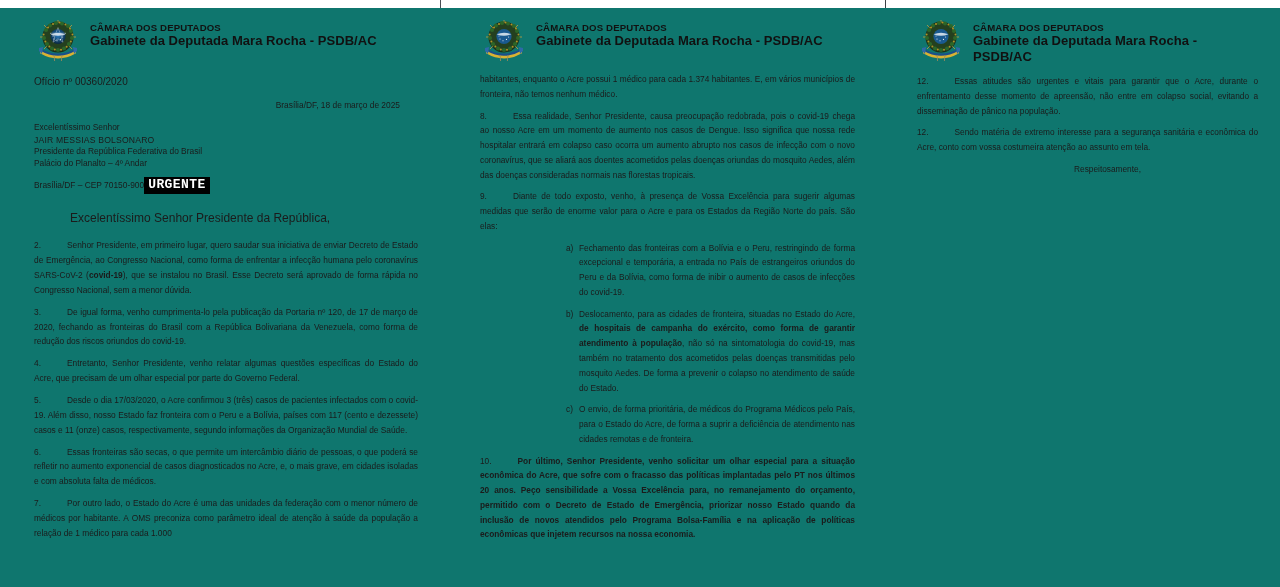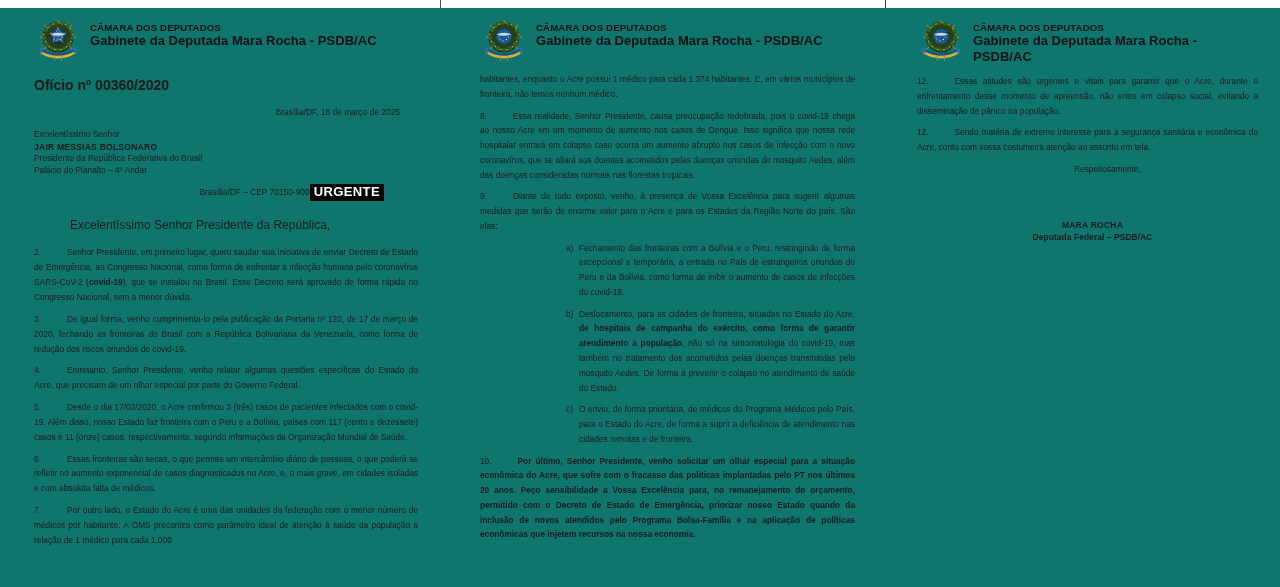--- a/index.html
+++ b/index.html
@@ -97,54 +97,54 @@
     text-justify: inter-word;
   }
   .para .num { font-weight: normal; }
   .para .indent { display: inline-block; width: 26px; }
 
   .bold { font-weight: bold; }
 
   
   .oficio-line {
     margin-top: 9px;
-    font-size: 14px;
+    font-size: 10px;
     text-align: left;
-    font-weight: bold;
   }
   .date-line {
     margin-top: 7px;
     font-size: 8.4px;
     text-align: right;
     padding-right: 18px;
   }
   .addressee {
     margin-top: 9px;
     font-size: 8.4px;
     line-height: 1.42;
     text-align: left;
   }
-  .addressee .strong { font-weight: bold; font-size: 8.6px; letter-spacing: 0.2px; }
+  .addressee .strong { font-weight: normal; font-size: 8.6px; letter-spacing: 0.2px; }
 
   .cep-row {
     margin-top: 7px;
     display: flex;
     align-items: center;
-    justify-content: flex-end;
+    justify-content: flex-start;
     font-size: 8.4px;
   }
   .urgente {
     background: #000000;
     color: #ffffff;
     font-weight: bold;
     font-size: 13px;
     letter-spacing: 0.4px;
     padding: 1px 4px 2px 4px;
     margin-right: 34px;
     line-height: 1.1;
+    font-family: Liberation Mono, monospace;
   }
 
   .salutation {
     margin-top: 14px;
     margin-bottom: 9px;
     text-align: left;
     padding-left: 36px;
     font-size: 12px;
   }
 
@@ -519,21 +519,17 @@
       <p class="para">
         <span class="num">12.</span><span class="indent"></span><span>Essas atitudes são urgentes e vitais para garantir que o Acre, durante o enfrentamento desse momento de apreensão, não entre em colapso social, evitando a disseminação de pânico na população.</span>
       </p>
 
       <p class="para">
         <span class="num">12.</span><span class="indent"></span><span>Sendo matéria de extremo interesse para a segurança sanitária e econômica do Acre, conto com vossa costumeira atenção ao assunto em tela.</span>
       </p>
 
       <div class="closing">Respeitosamente,</div>
 
-      <div class="signature">
-        <div class="sig-name">MARA ROCHA</div>
-        <div class="sig-role">Deputada Federal – PSDB/AC</div>
-      </div>
 
     </div>
   </div>
 
 </div>
 
 </body></html>

